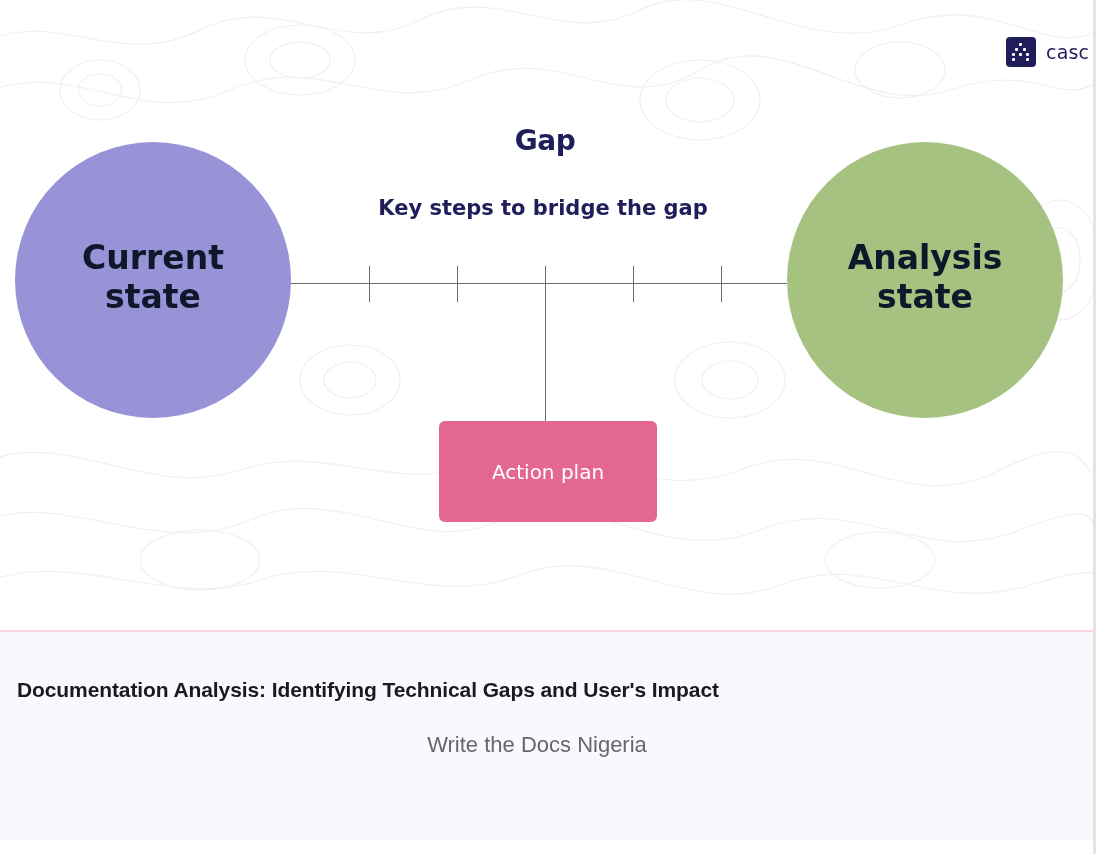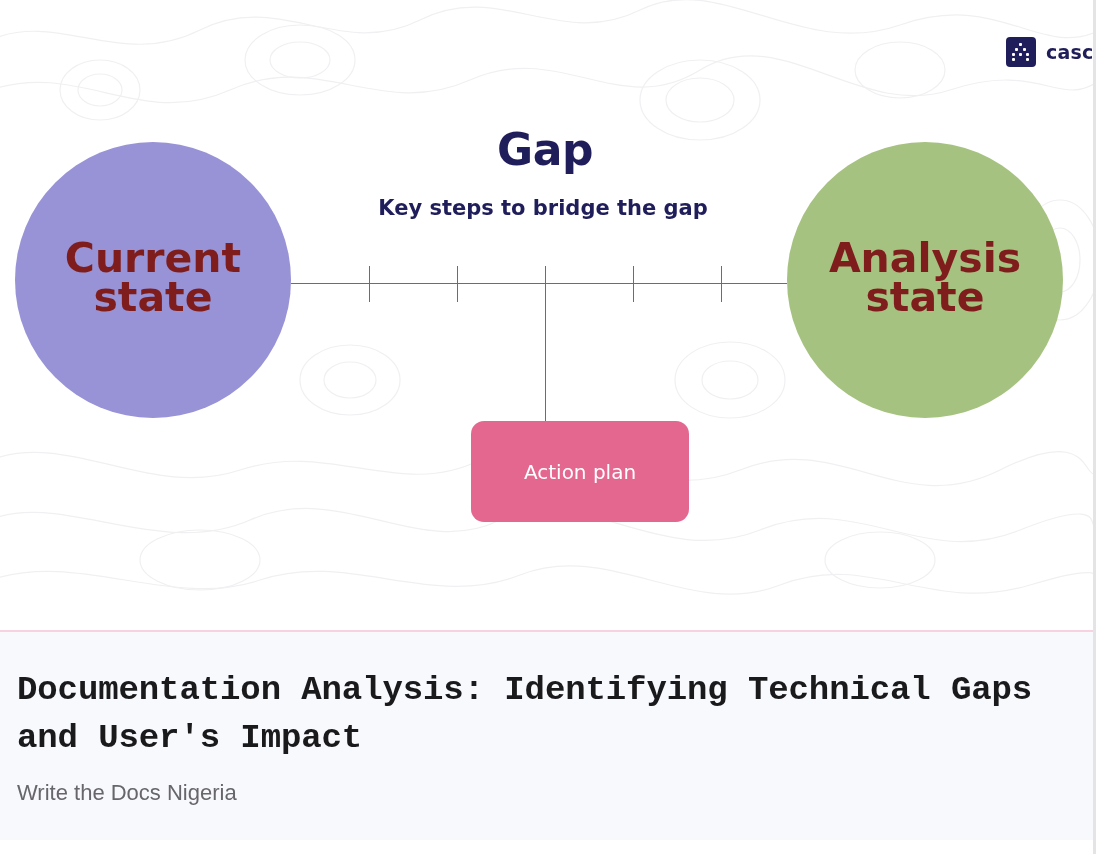--- a/index.html
+++ b/index.html
@@ -28,59 +28,60 @@
       position: absolute; left: 1006px; top: 37px; display: flex; align-items: center;
     }
     .logo-mark {
       width: 30px; height: 30px; background: #1f1d5a; border-radius: 4px;
       position: relative;
     }
     .logo-mark i {
       position: absolute; width: 3px; height: 3px; background: #fff; border-radius: 1px;
     }
     .logo-text {
-      margin-left: 10px; font-family: "DejaVu Sans", sans-serif; font-weight: bold;
+      margin-left: 10px; font-family: "DejaVu Sans", sans-serif; font-weight: normal;
       font-size: 19px; color: #1f1d5a; letter-spacing: 0.2px; white-space: nowrap;
     }
     .title {
       position: absolute; left: 0; width: 1090px; top: 124px; text-align: center;
-      font-family: "DejaVu Sans", sans-serif; font-weight: bold; font-size: 44px;
+      font-family: "DejaVu Sans", sans-serif; font-weight: bold; font-size: 28px;
       color: #1f1d5a; letter-spacing: -0.5px;
     }
     .subtitle {
       position: absolute; left: 0; width: 1086px; top: 196px; text-align: center;
       font-family: "DejaVu Sans", sans-serif; font-weight: bold; font-size: 21px;
       color: #1f1d5a;
     }
     .circle {
       position: absolute; border-radius: 50%; display: flex; align-items: center;
-      justify-content: center; text-align: center; color: #7f1d1d;
-      font-family: "DejaVu Sans", sans-serif; font-weight: bold; font-size: 41px;
+      justify-content: center; text-align: center; color: #0f172a;
+      font-family: "DejaVu Sans", sans-serif; font-weight: bold; font-size: 33px;
       line-height: 44px;
     }
     .circle.current { left: 15px; top: 142px; width: 276px; height: 276px; background: #9893d6; }
     .circle.desired { left: 787px; top: 142px; width: 276px; height: 276px; background: #a6c280; }
     .circle span { display: block; margin-top: -5px; }
     .hline { position: absolute; left: 291px; top: 283px; width: 496px; height: 1px; background: #6d6d6d; }
     .tick { position: absolute; top: 266px; width: 1px; height: 36px; background: #6d6d6d; }
     .vline { position: absolute; left: 545px; top: 266px; width: 1px; height: 156px; background: #6d6d6d; }
     .action-box {
       position: absolute; left: 439px; top: 421px; width: 218px; height: 101px;
-      background: #e46790; border-radius: 13px; color: #ffffff;
+      background: #e46790; border-radius: 6px; color: #ffffff;
       display: flex; flex-direction: row; align-items: center; justify-content: center;
-      font-family: "DejaVu Sans", sans-serif; font-size: 20px; line-height: 34px; margin-left: 32px;
+      font-family: "DejaVu Sans", sans-serif; font-size: 20px; line-height: 34px;
     }
     .meta { position: absolute; left: 17px; top: 666px; width: 1040px; }
     .card-title {
-      font-family: Liberation Mono, monospace; font-weight: bold; font-size: 34px;
+      font-family: Liberation Sans, sans-serif; font-weight: bold; font-size: 21px;
       line-height: 48px; color: #1a1a1d; letter-spacing: -0.1px;
     }
     .card-source {
       margin-top: 18px; font-family: "Liberation Sans", sans-serif; font-size: 22px;
       color: #66666b;
+      text-align: center;
     }
   </style>
 </head>
 <body>
 
 <div class="card">
   <div class="hero">
     <svg class="topo" viewBox="0 0 1093 630" preserveAspectRatio="none">
       <g fill="none" stroke="#f0f0f2" stroke-width="1.2">
         <path d="M-10 40 C60 10 120 70 200 30 S340 60 420 20 S560 50 640 10 S800 60 900 25 S1040 60 1100 30"></path>

